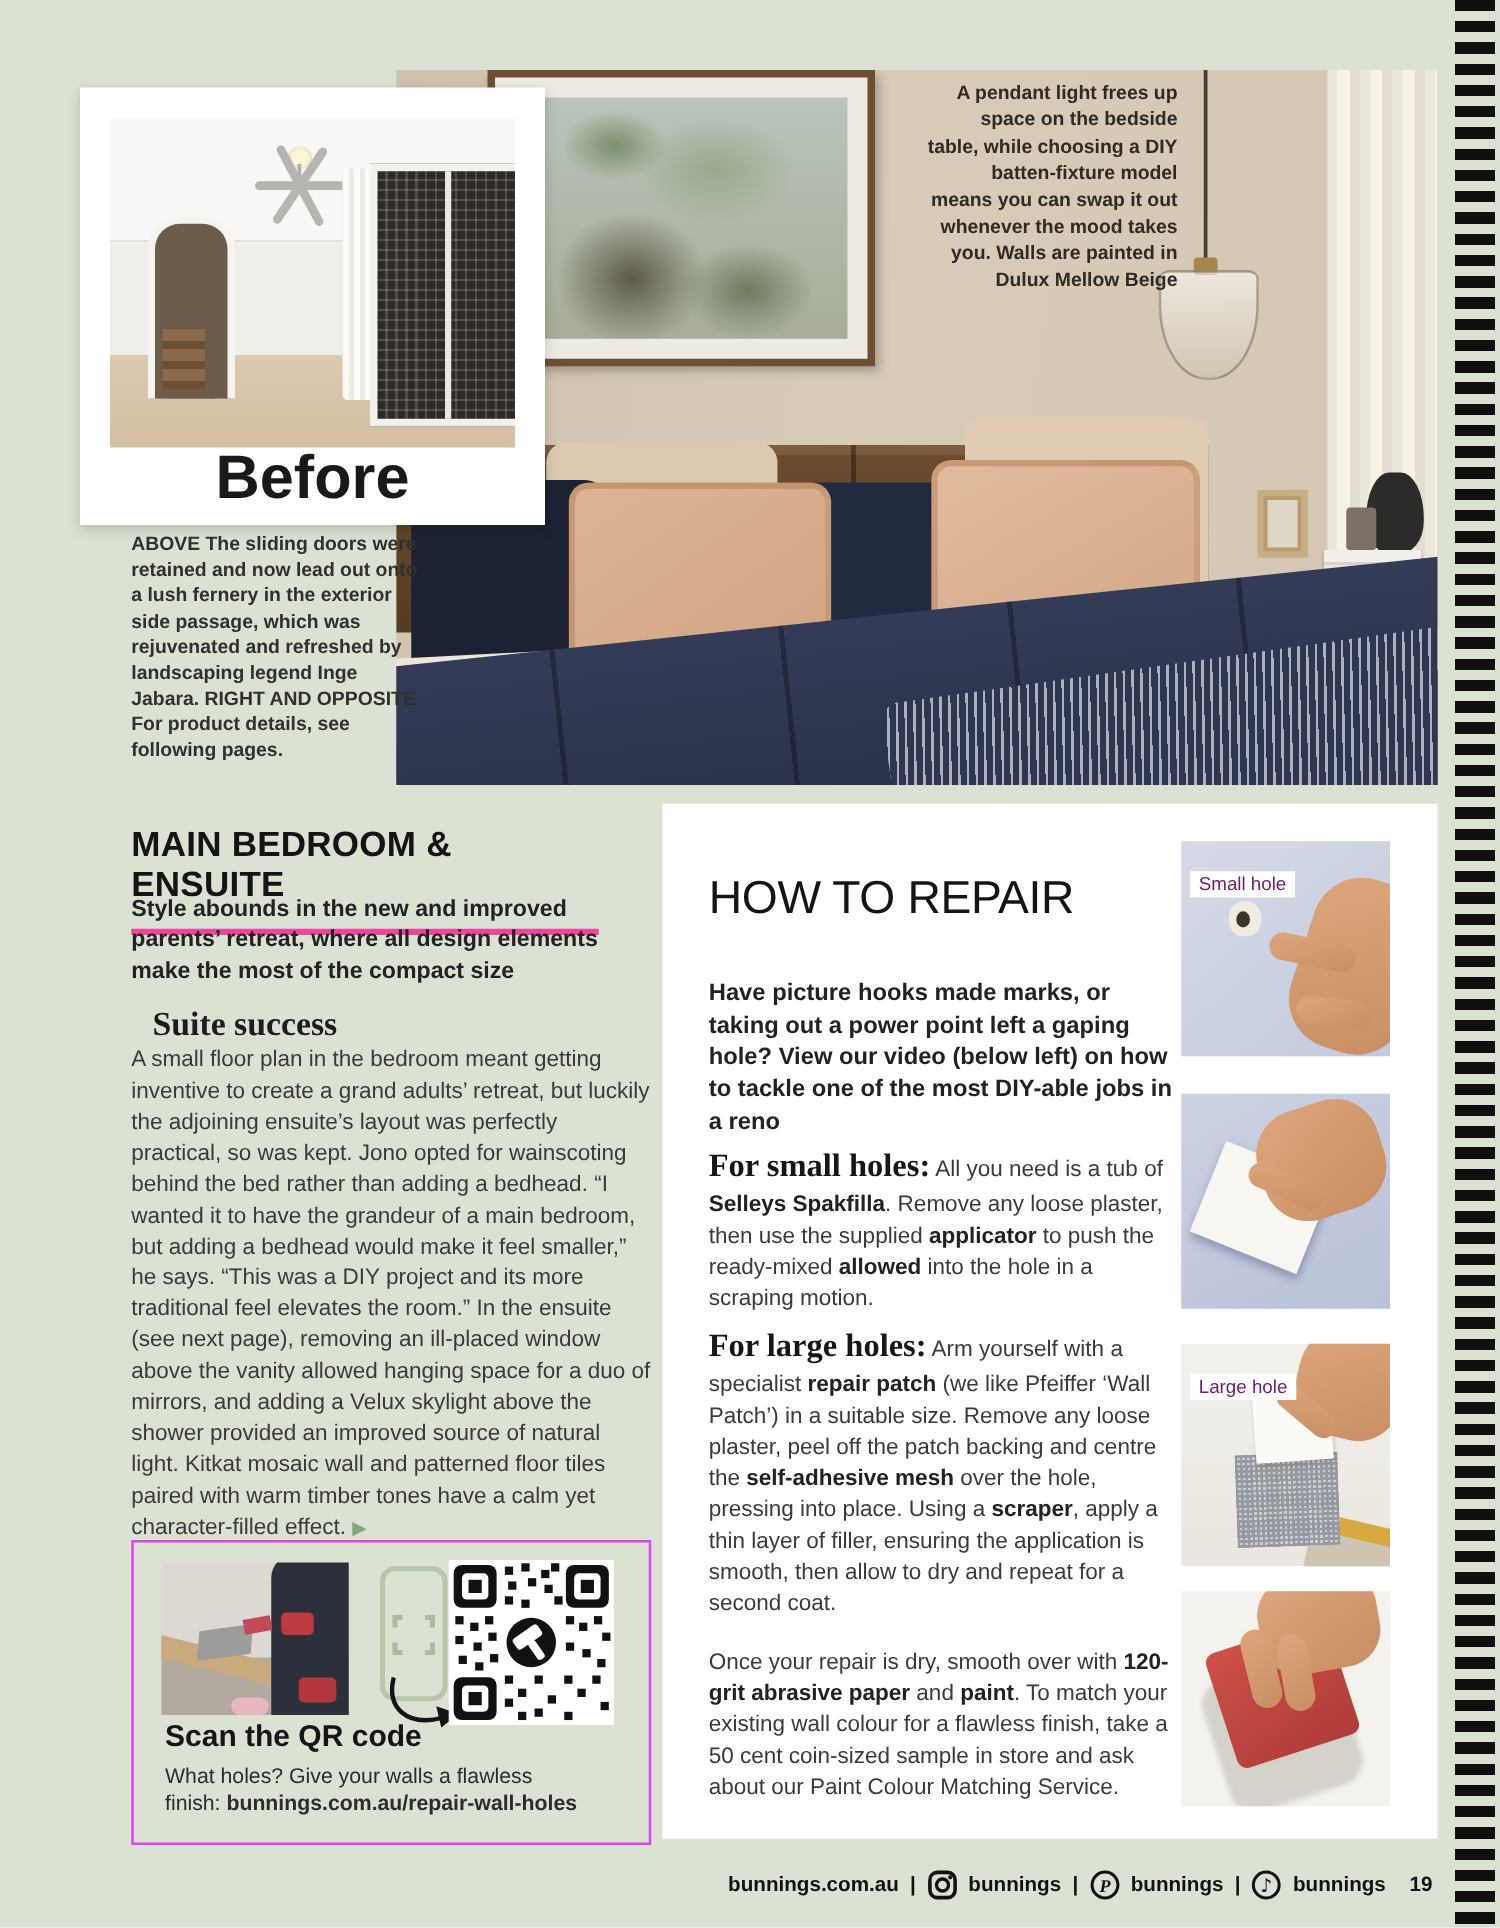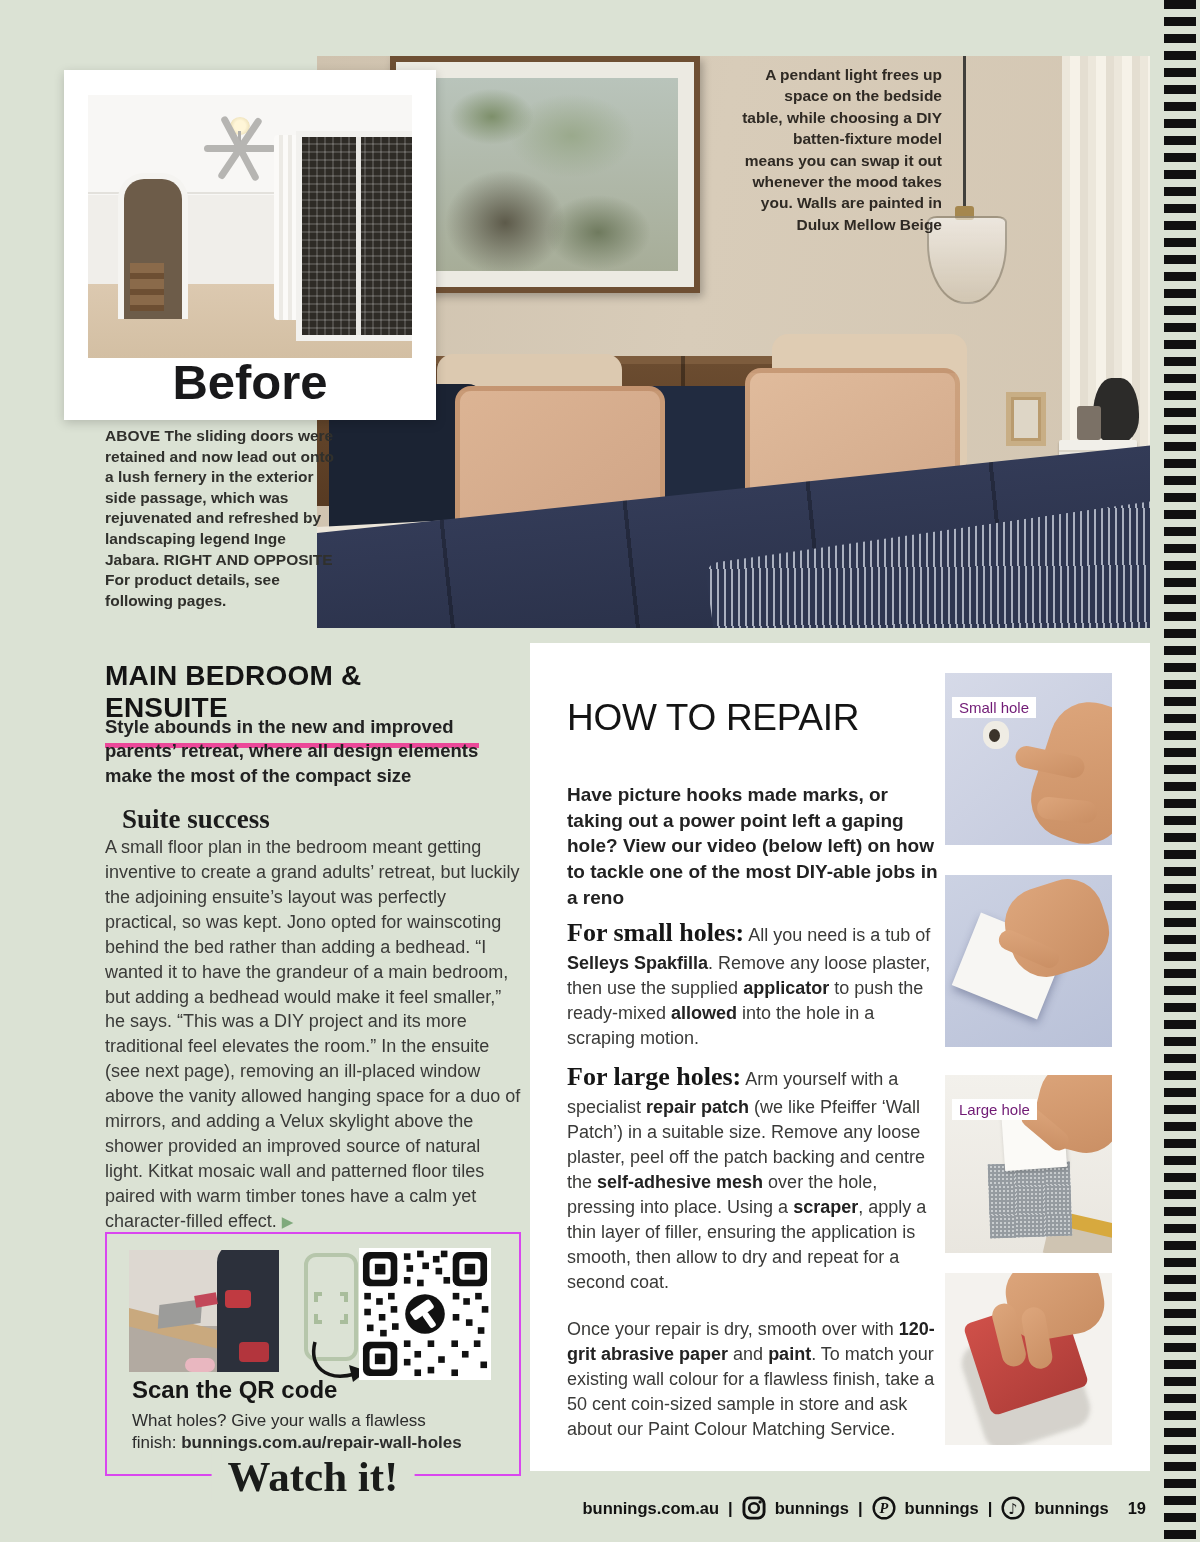--- a/index.html
+++ b/index.html
@@ -329,21 +329,20 @@
           <rect x="41" y="42" width="18" height="8" rx="2"></rect>
           <rect x="47.5" y="49" width="5" height="13" rx="2"></rect>
         </g>
       </svg>
     </div>
     <div class="qr-heading">Scan the QR code</div>
     <div class="qr-line">
       <span>What holes? Give your walls a flawless</span><br>
       <span>finish: </span><strong>bunnings.com.au/repair-wall-holes</strong>
     </div>
-    <div class="watch-label">Watch it!</div>
   </div>
 
   <div class="abs howto">
     <h2 class="howto-heading"><span>HOW TO REPAIR</span><br></h2>
     <p class="howto-standfirst">Have picture hooks made marks, or taking out a power point left a gaping hole? View our video (below left) on how to tackle one of the most DIY-able jobs in a reno</p>
 
     <p class="howto-para hp-small"><span class="serif-lead">For small holes:</span><span> All you need is a tub of <strong>Selleys Spakfilla</strong>. Remove any loose plaster, then use the supplied <strong>applicator</strong> to push the ready-mixed <strong>allowed</strong> into the hole in a scraping motion.</span></p>
 
     <p class="howto-para hp-large"><span class="serif-lead">For large holes:</span><span> Arm yourself with a specialist <strong>repair patch</strong> (we like Pfeiffer ‘Wall Patch’) in a suitable size. Remove any loose plaster, peel off the patch backing and centre the <strong>self-adhesive mesh</strong> over the hole, pressing into place. Using a <strong>scraper</strong>, apply a thin layer of filler, ensuring the application is smooth, then allow to dry and repeat for a second coat.</span></p>
 

